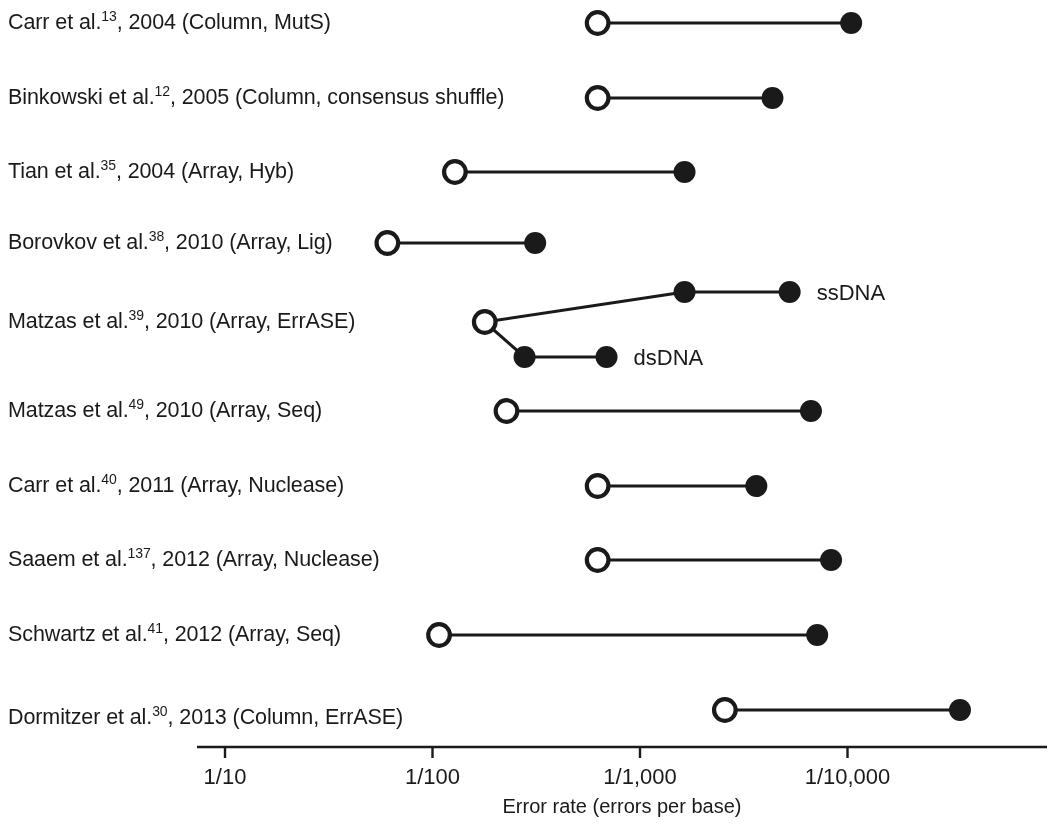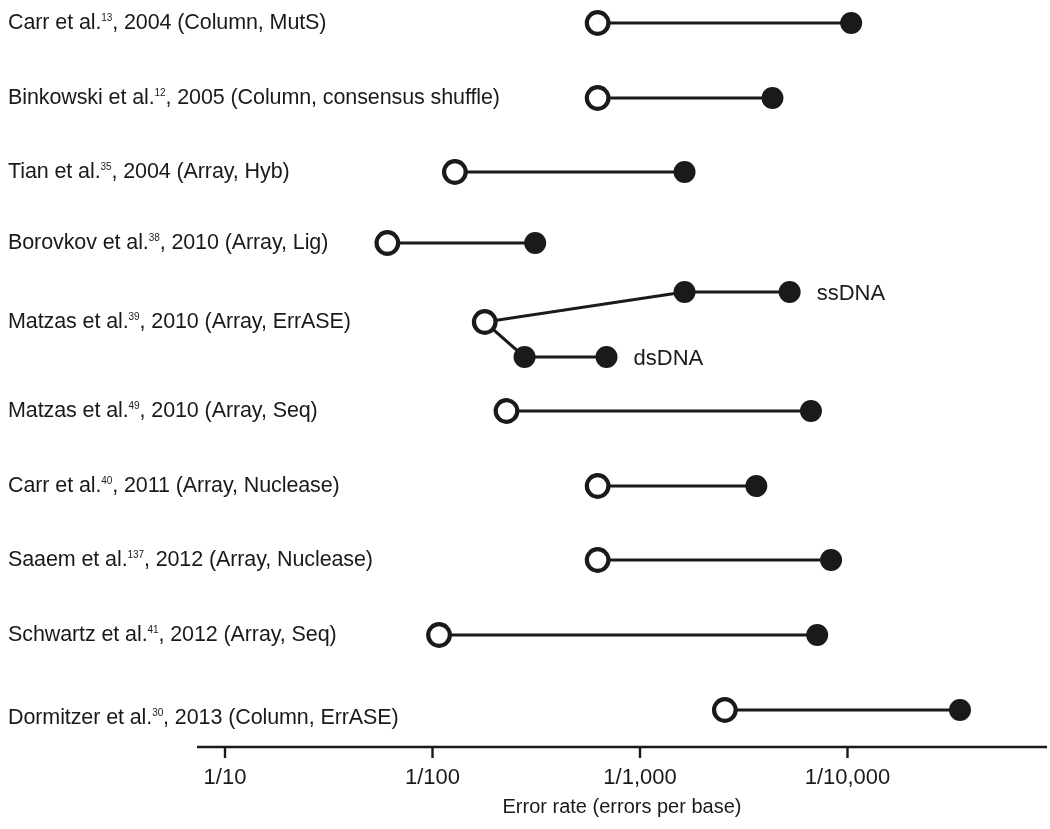--- a/index.html
+++ b/index.html
@@ -6,21 +6,21 @@
   .fig{
     position:relative;width:1050px;height:829px;background:#ffffff;
     font-family:"Liberation Sans", sans-serif;color:#1a1a1a;overflow:hidden;
   }
   .fig svg{position:absolute;left:0;top:0;font-family:"Liberation Sans", sans-serif;}
   .row-label{
     position:absolute;left:8px;font-size:21.5px;letter-spacing:-0.1px;
     line-height:28px;white-space:nowrap;color:#1a1a1a;
   }
   .row-label .it{}
-  .row-label sup{font-size:10px;line-height:0;vertical-align:baseline;position:relative;top:-8px;}
+  .row-label sup{font-size:14px;line-height:0;vertical-align:baseline;position:relative;top:-8px;}
   .axis-title{
     position:absolute;top:795px;left:197px;width:850px;text-align:center;
     font-size:20px;color:#1a1a1a;
   }
 </style>
 </head>
 <body>
 
 <div class="fig">
   <svg id="plot" width="1050" height="829" viewBox="0 0 1050 829">

